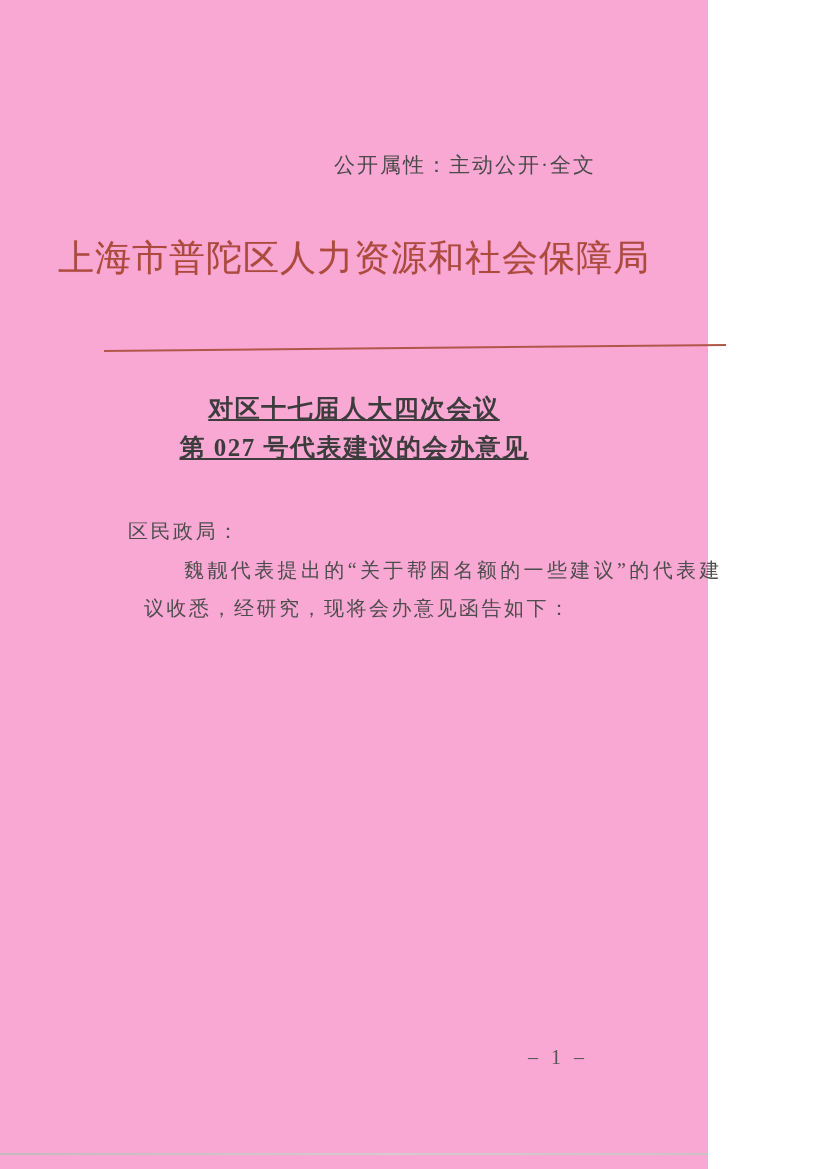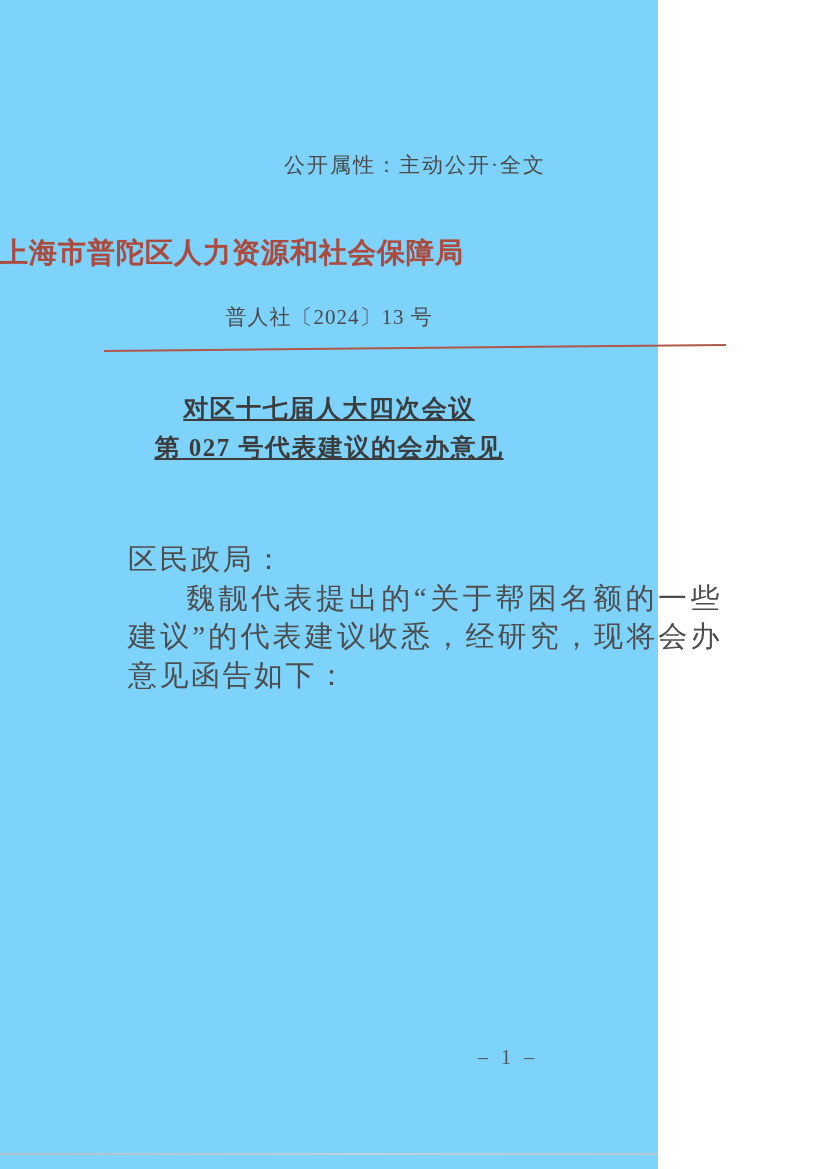--- a/index.html
+++ b/index.html
@@ -4,36 +4,36 @@
 <style>
   * { margin: 0; padding: 0; box-sizing: border-box; }
   html, body {
     width: 826px; height: 1169px;
     background: #ffffff;
     font-family: "Liberation Serif", "DejaVu Serif", serif;
     overflow: hidden;
   }
   .page {
     position: relative;
-    width: 658px; height: 1169px;
-    background: #7dd3fc;
+    width: 708px; height: 1169px;
+    background: #f9a8d4;
   }
   .publicity {
     position: absolute;
     top: 151px; right: 112px;
     font-size: 21px;
     letter-spacing: 2px;
     color: #4a4a4a;
   }
   .org-title {
     position: absolute;
     top: 234px; left: 0; width: 100%;
-    text-align: left;
-    font-size: 28px;
-    font-weight: bold;
+    text-align: center;
+    font-size: 36px;
+    font-weight: normal;
     letter-spacing: 1px;
     color: #ab4a3d;
     text-shadow: 0 0 1px rgba(171,74,61,0.35);
   }
   .doc-number {
     position: absolute;
     top: 303px; left: 0; width: 100%;
     text-align: center;
     font-size: 21px;
     letter-spacing: 1px;
@@ -52,30 +52,30 @@
     text-align: center;
     font-size: 25px;
     font-weight: bold;
     letter-spacing: 1.5px;
     line-height: 39px;
     color: #3c3c3c;
     text-decoration: underline;
   }
   .body-text {
     position: absolute;
-    top: 540px; left: 128px;
+    top: 512px; left: 128px;
     width: 594px;
-    font-size: 29px;
+    font-size: 20px;
     line-height: 38.6px;
     letter-spacing: 2.5px;
     color: #4d4d4d;
     text-align: justify;
     text-justify: inter-ideograph;
   }
-  .body-text p { text-indent: 2em; }
+  .body-text p { text-indent: 2em; margin-left: 16px; }
   .page-number {
     position: absolute;
     top: 1046px; right: 120px;
     font-size: 20px;
     letter-spacing: 4px;
     color: #555;
   }
   .paper-edge {
     position: absolute;
     left: 0; top: 1153px;
@@ -86,21 +86,20 @@
 </style>
 </head>
 <body>
 
 <div class="page">
 
   <div class="publicity">公开属性：主动公开·全文</div>
 
   <div class="org-title">上海市普陀区人力资源和社会保障局</div>
 
-  <div class="doc-number">普人社〔2024〕13 号</div>
 
   <div class="red-rule"></div>
 
   <div class="doc-title">
     <div>对区十七届人大四次会议</div>
     <div>第 027 号代表建议的会办意见</div>
   </div>
 
   <div class="body-text">
     <div>区民政局：</div>

